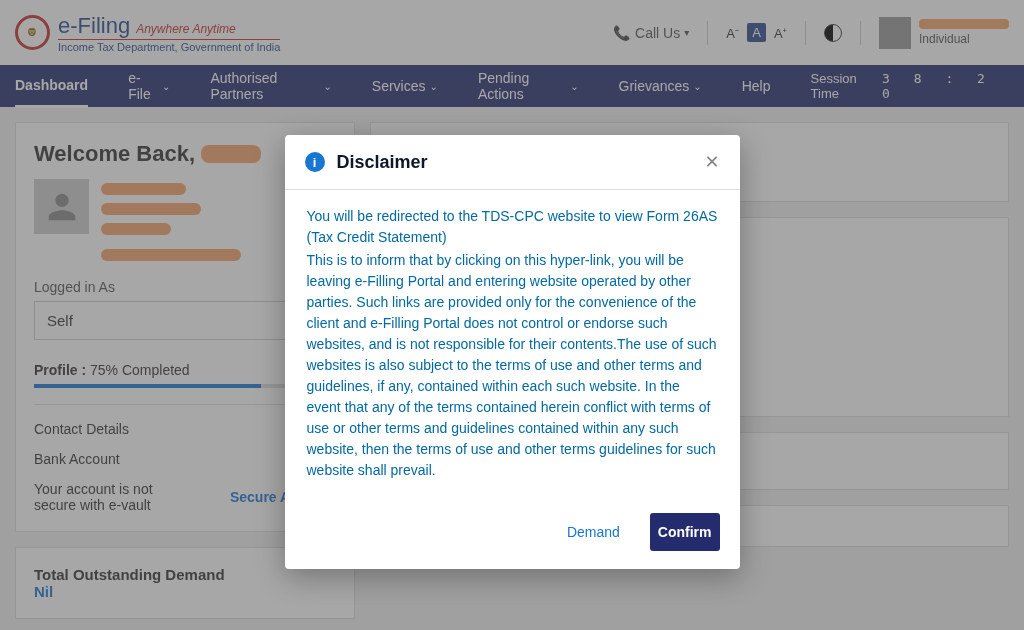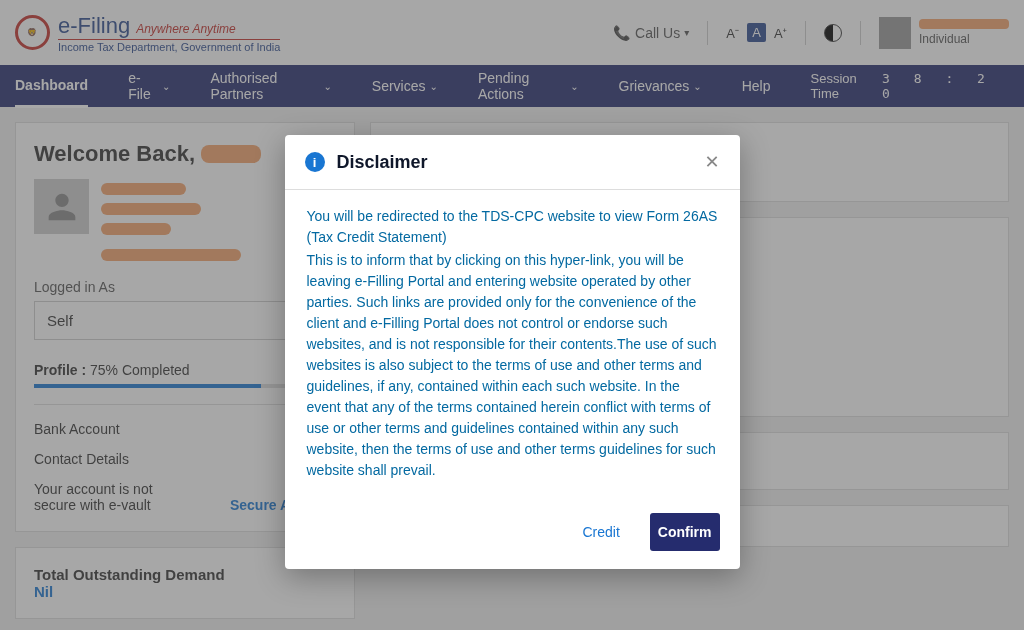--- a/index.html
+++ b/index.html
@@ -45,21 +45,21 @@
     .avatar-ph svg { width: 40px; height: 40px; fill: #888; }
     .profile-lines { display: flex; flex-direction: column; gap: 8px; padding-top: 4px; }
     .logged-label { color: #555; font-size: 14px; margin-top: 18px; }
     .logged-value { border: 1px solid #ccc; padding: 10px 12px; margin-top: 6px; font-size: 15px; color: #333; }
     .profile-completion { margin-top: 22px; font-size: 14px; color: #333; }
     .progress-bar { height: 4px; background: #ddd; margin-top: 6px; position: relative; }
     .progress-fill { height: 100%; background: #1976d2; width: 75%; }
     .divider-h { height: 1px; background: #ddd; margin: 16px 0; }
     .link-row { display: flex; justify-content: space-between; font-size: 14px; color: #333; margin: 14px 0; }
     .link-action { color: #1976d2; font-weight: bold; cursor: pointer; }
-    .secure-row { display: flex; justify-content: space-between; font-size: 14px; color: #333; align-items: flex-end; }
+    .secure-row { display: flex; justify-content: space-between; font-size: 14px; color: #333; align-items: center; }
     .secure-link { color: #1976d2; font-weight: bold; cursor: pointer; }
     .demand-row { display: flex; justify-content: space-between; font-size: 15px; font-weight: bold; color: #333; flex-direction: column; }
     .nil { color: #1976d2; }
     
     .main { flex: 1; }
     .accordion { background: #fff; border: 1px solid #ddd; padding: 18px 28px; margin-bottom: 15px; display: flex; align-items: center; gap: 18px; }
     .accordion .arrow { color: #666; font-size: 16px; }
     .accordion-title { font-size: 17px; font-weight: bold; color: #333; }
     
     .overlay { position: absolute; inset: 0; background: rgba(80,80,80,0.5); display: flex; align-items: flex-start; justify-content: center; padding-top: 135px; }
@@ -171,25 +171,25 @@
       <div class="logged-label">Logged in As</div>
       <div class="logged-value">Self</div>
       <div class="profile-completion">
         <b>Profile :</b> <span>75% Completed</span>
       </div>
       <div class="progress-bar">
           <div class="progress-fill"></div>
         </div>
       <div class="divider-h"></div>
       <div class="link-row">
+        <span>Contact Details</span>
+        <span class="link-action">U</span>
+      </div>
+      <div class="link-row">
         <span>Bank Account</span>
-        <span class="link-action">U</span>
-      </div>
-      <div class="link-row">
-        <span>Contact Details</span>
         <span class="link-action">U</span>
       </div>
       <div class="secure-row">
         <span style="max-width:160px;">Your account is not secure with e-vault</span>
         <span class="secure-link">Secure Account</span>
       </div>
     </div>
     <div class="card">
       <div class="demand-row">
         <span>Total Outstanding Demand</span>
@@ -215,17 +215,17 @@
     <div class="modal-header">
       <div class="info-icon">i</div>
       <div class="modal-title">Disclaimer</div>
       <div class="modal-close">✕</div>
     </div>
     <div class="modal-body">
       <p>You will be redirected to the TDS-CPC website to view Form 26AS (Tax Credit Statement)</p>
       <p>This is to inform that by clicking on this hyper-link, you will be leaving e-Filling Portal and entering website operated by other parties. Such links are provided only for the convenience of the client and e-Filling Portal does not control or endorse such websites, and is not responsible for their contents.The use of such websites is also subject to the terms of use and other terms and guidelines, if any, contained within each such website. In the event that any of the terms contained herein conflict with terms of use or other terms and guidelines contained within any such website, then the terms of use and other terms guidelines for such website shall prevail.</p>
     </div>
     <div class="modal-footer">
-      <span class="btn-cancel">Credit</span>
+      <span class="btn-cancel">Demand</span>
       <button class="btn-confirm">Confirm</button>
     </div>
   </div>
 </div>
 
 </body></html>

